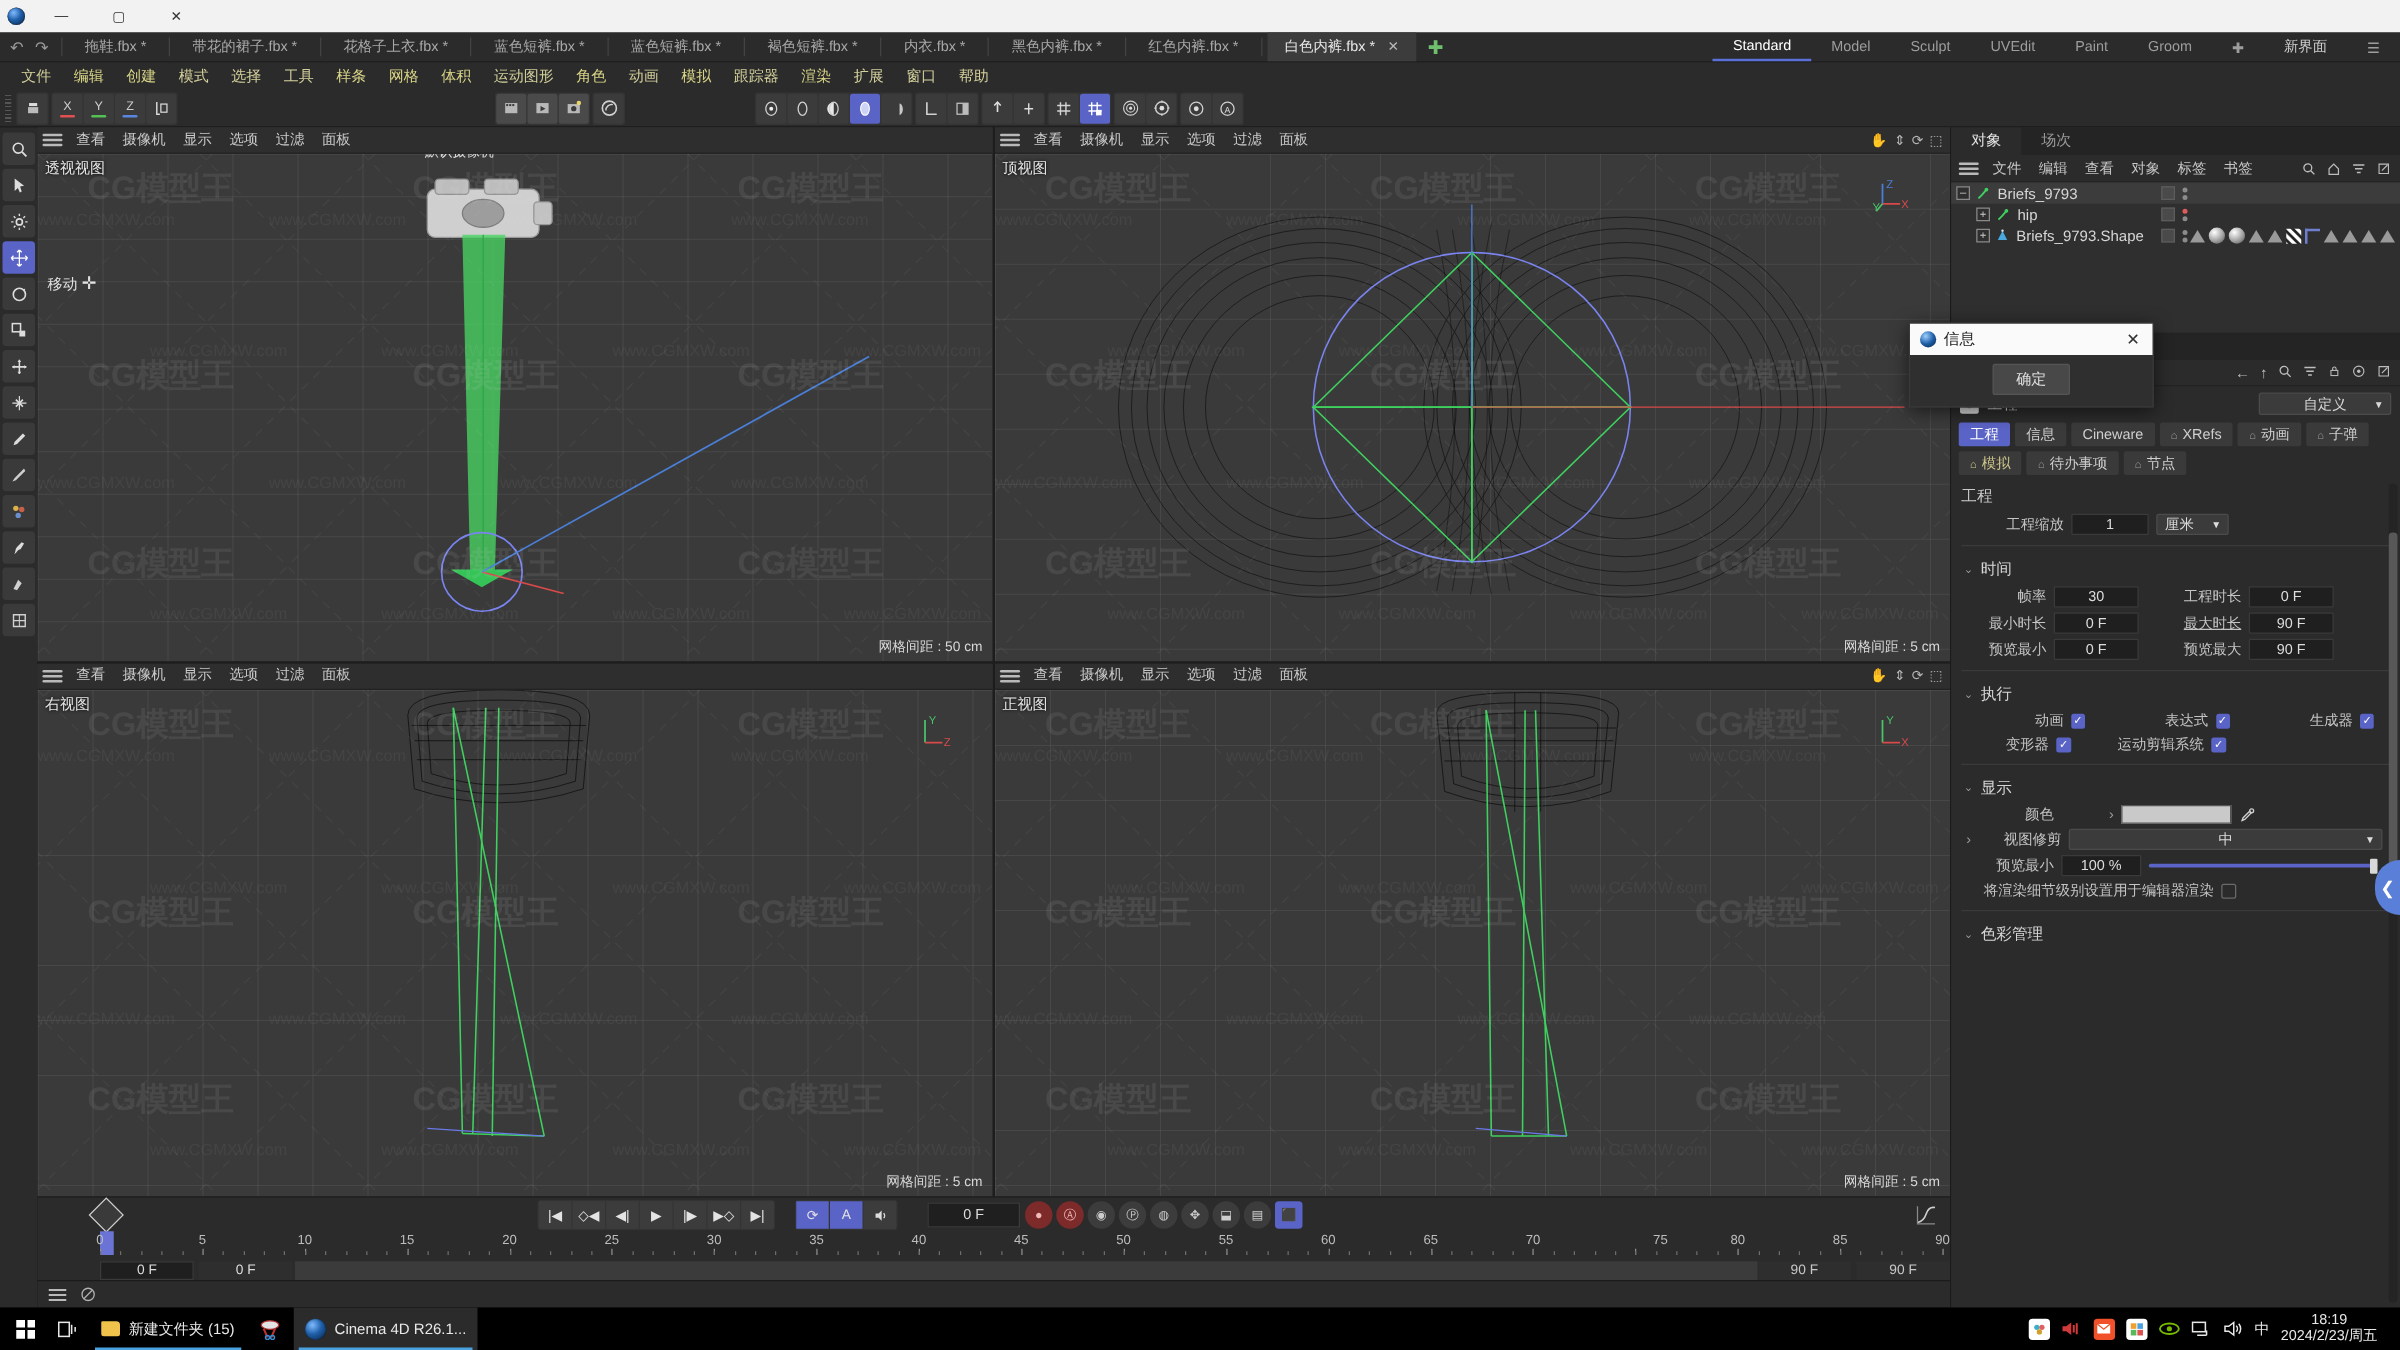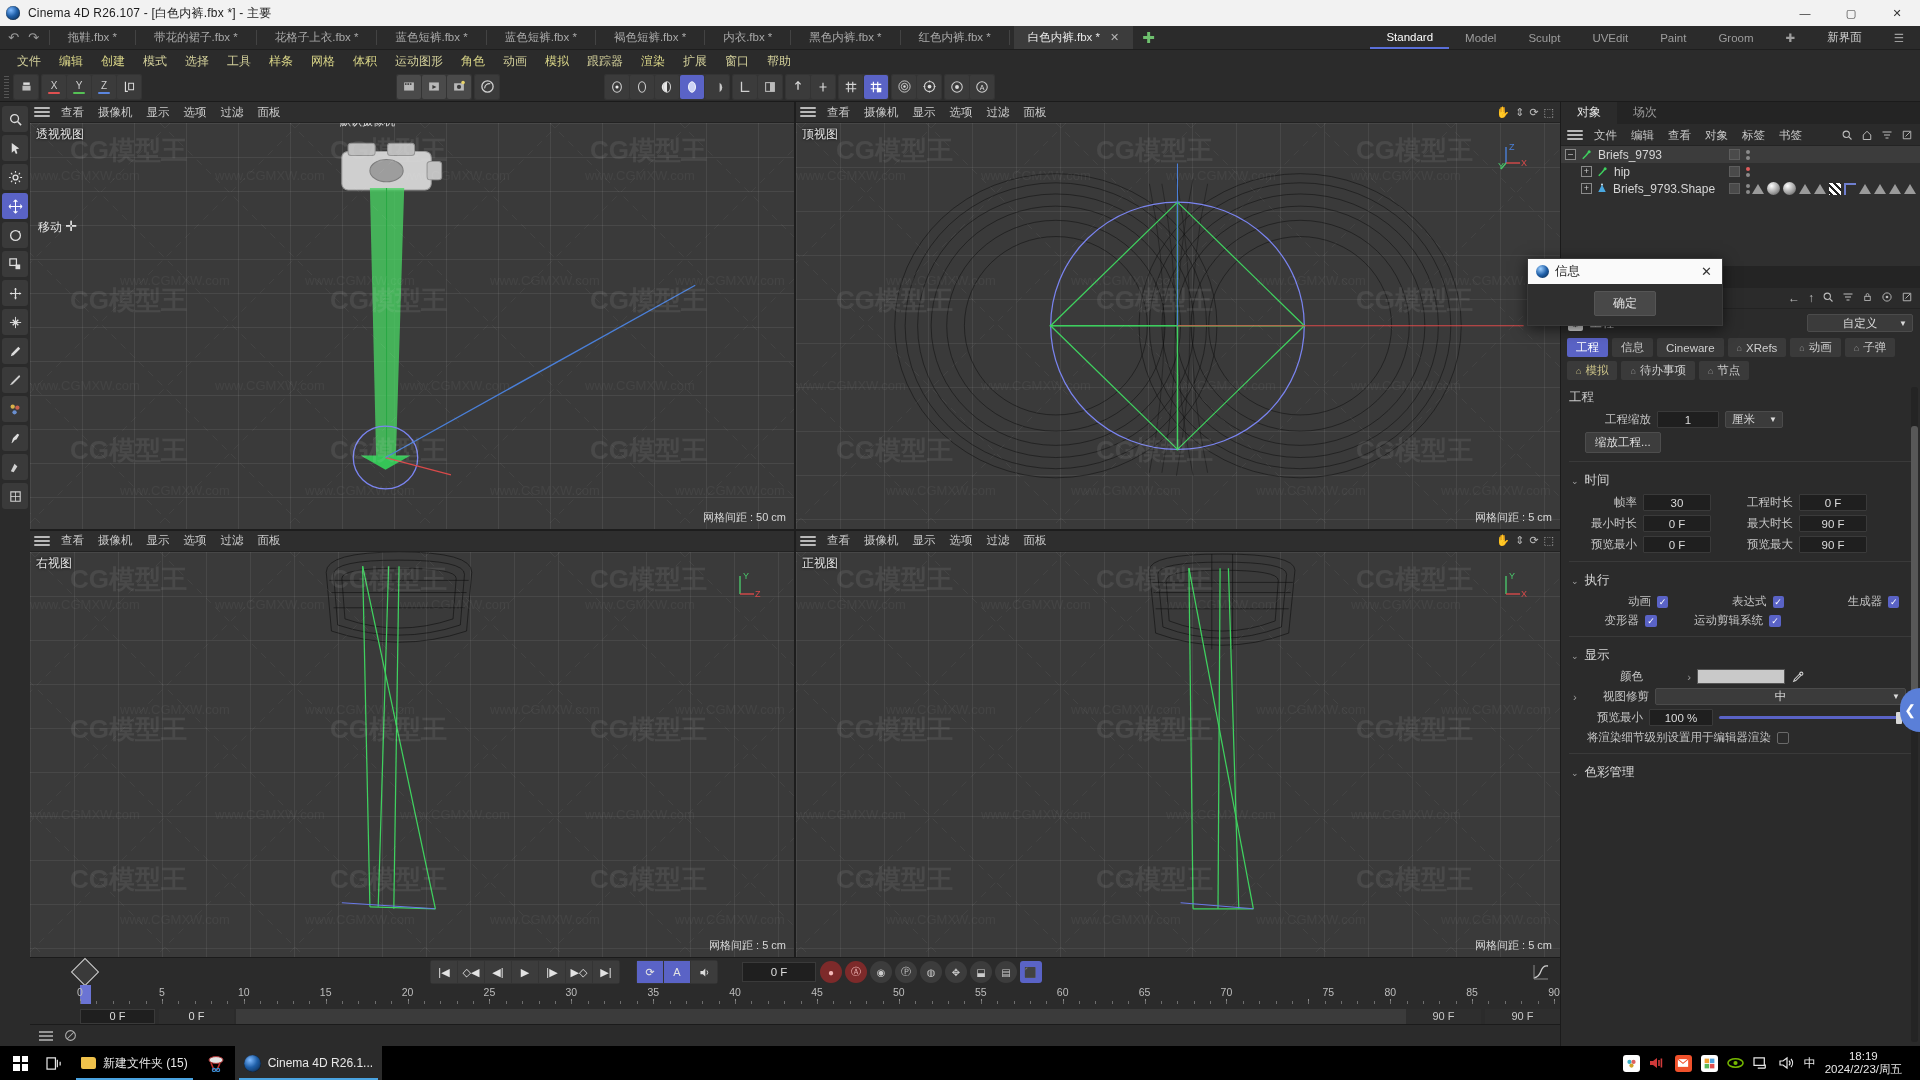--- a/index.html
+++ b/index.html
@@ -220,21 +220,20 @@
 </style>
 </head>
 <body>
 
 <div class="app">
 
   <div class="titlebar">
     <div class="tb-icon">
         <div class="c4d-orb"></div>
       </div>
-    <div class="tb-title">Cinema 4D R26.107 - [白色内裤.fbx *] - 主要</div>
     <div class="tb-ctrls">
       <div class="tb-btn">—</div>
       <div class="tb-btn">▢</div>
       <div class="tb-btn close">✕</div>
     </div>
   </div>
 
   <div class="tabstrip">
     <div class="undo-grp">
       <span>↶</span>
@@ -1429,43 +1428,40 @@
           <div class="sec-title" style="color:#c9c9c9">工程</div>
 
           <div class="prow" style="padding-left:24px">
             <span class="plab" style="width:66px">工程缩放</span>
             <span class="pfield" style="width:62px">1</span>
             <span class="psel" style="width:58px">
               <span>厘米</span>
                 <span class="arw">▼</span>
             </span>
           </div>
-          <div class="prow" style="padding-left:24px">
-            <span class="btnsm">缩放工程...</span>
-          </div>
 
           <div class="hr"></div>
 
           <div class="grp-head">
             <span class="cv">⌄</span>
             <span>时间</span>
           </div>
           <div id="timerows">
               <div class="prow" style="padding-left: 18px;">
                 <span class="plab" style="width: 58px;">帧率</span>
                 <span class="pfield" style="width: 68px;">30</span>
                 <span style="width: 12px;"></span>
                 <span class="plab" style="width: 58px;">工程时长</span>
                 <span class="pfield" style="width: 68px;">0 F</span>
               </div>
               <div class="prow" style="padding-left: 18px;">
                 <span class="plab" style="width: 58px;">最小时长</span>
                 <span class="pfield" style="width: 68px;">0 F</span>
                 <span style="width: 12px;"></span>
-                <span class="plab" style="width: 58px;">最大时长</span>
+                <span class="plab" style="width: 58px; text-decoration: underline;">最大时长</span>
                 <span class="pfield" style="width: 68px;">90 F</span>
               </div>
               <div class="prow" style="padding-left: 18px;">
                 <span class="plab" style="width: 58px;">预览最小</span>
                 <span class="pfield" style="width: 68px;">0 F</span>
                 <span style="width: 12px;"></span>
                 <span class="plab" style="width: 58px;">预览最大</span>
                 <span class="pfield" style="width: 68px;">90 F</span>
               </div>
             </div>

